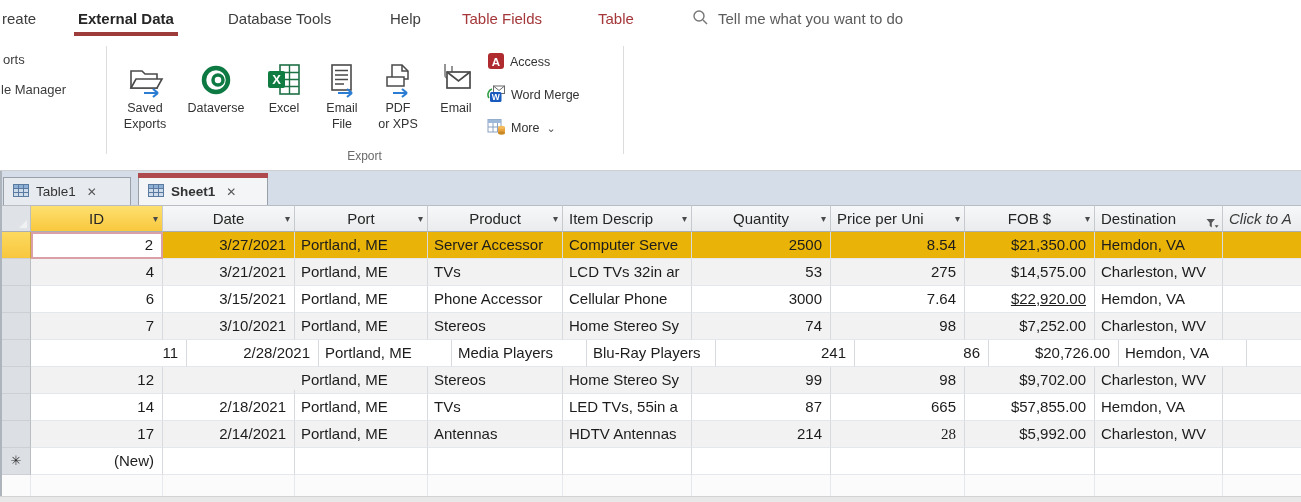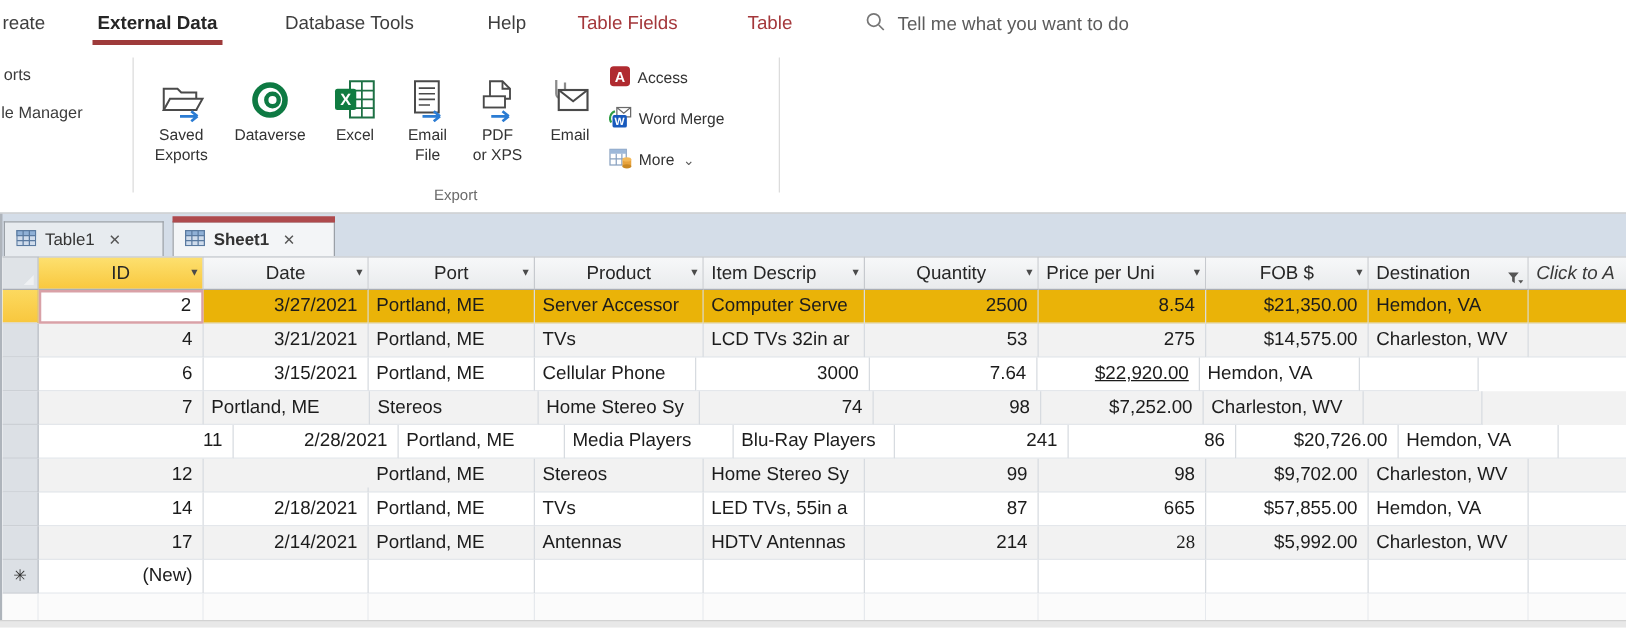--- a/index.html
+++ b/index.html
@@ -274,30 +274,32 @@
         <div class="cell right" style="width: 134px;">275</div>
         <div class="cell right" style="width: 130px;">$14,575.00</div>
         <div class="cell left" style="width: 128px;">Charleston, WV</div>
         <div class="cell left" style="width: 95px;"></div>
       </div>
       <div class="grow">
         <div class="sel"></div>
         <div class="cell right" style="width: 132px;">6</div>
         <div class="cell right" style="width: 132px;">3/15/2021</div>
         <div class="cell left" style="width: 133px;">Portland, ME</div>
+        <div class="cell left" style="width: 135px;">Phone Accessor</div>
         <div class="cell left" style="width: 129px;">Cellular Phone</div>
         <div class="cell right" style="width: 139px;">3000</div>
         <div class="cell right" style="width: 134px;">7.64</div>
         <div class="cell right" style="width: 130px; text-decoration: underline;">$22,920.00</div>
         <div class="cell left" style="width: 128px;">Hemdon, VA</div>
         <div class="cell left" style="width: 95px;"></div>
       </div>
       <div class="grow alt">
         <div class="sel"></div>
         <div class="cell right" style="width: 132px;">7</div>
+        <div class="cell right" style="width: 132px;">3/10/2021</div>
         <div class="cell left" style="width: 133px;">Portland, ME</div>
         <div class="cell left" style="width: 135px;">Stereos</div>
         <div class="cell left" style="width: 129px;">Home Stereo Sy</div>
         <div class="cell right" style="width: 139px;">74</div>
         <div class="cell right" style="width: 134px;">98</div>
         <div class="cell right" style="width: 130px;">$7,252.00</div>
         <div class="cell left" style="width: 128px;">Charleston, WV</div>
         <div class="cell left" style="width: 95px;"></div>
       </div>
       <div class="grow">

